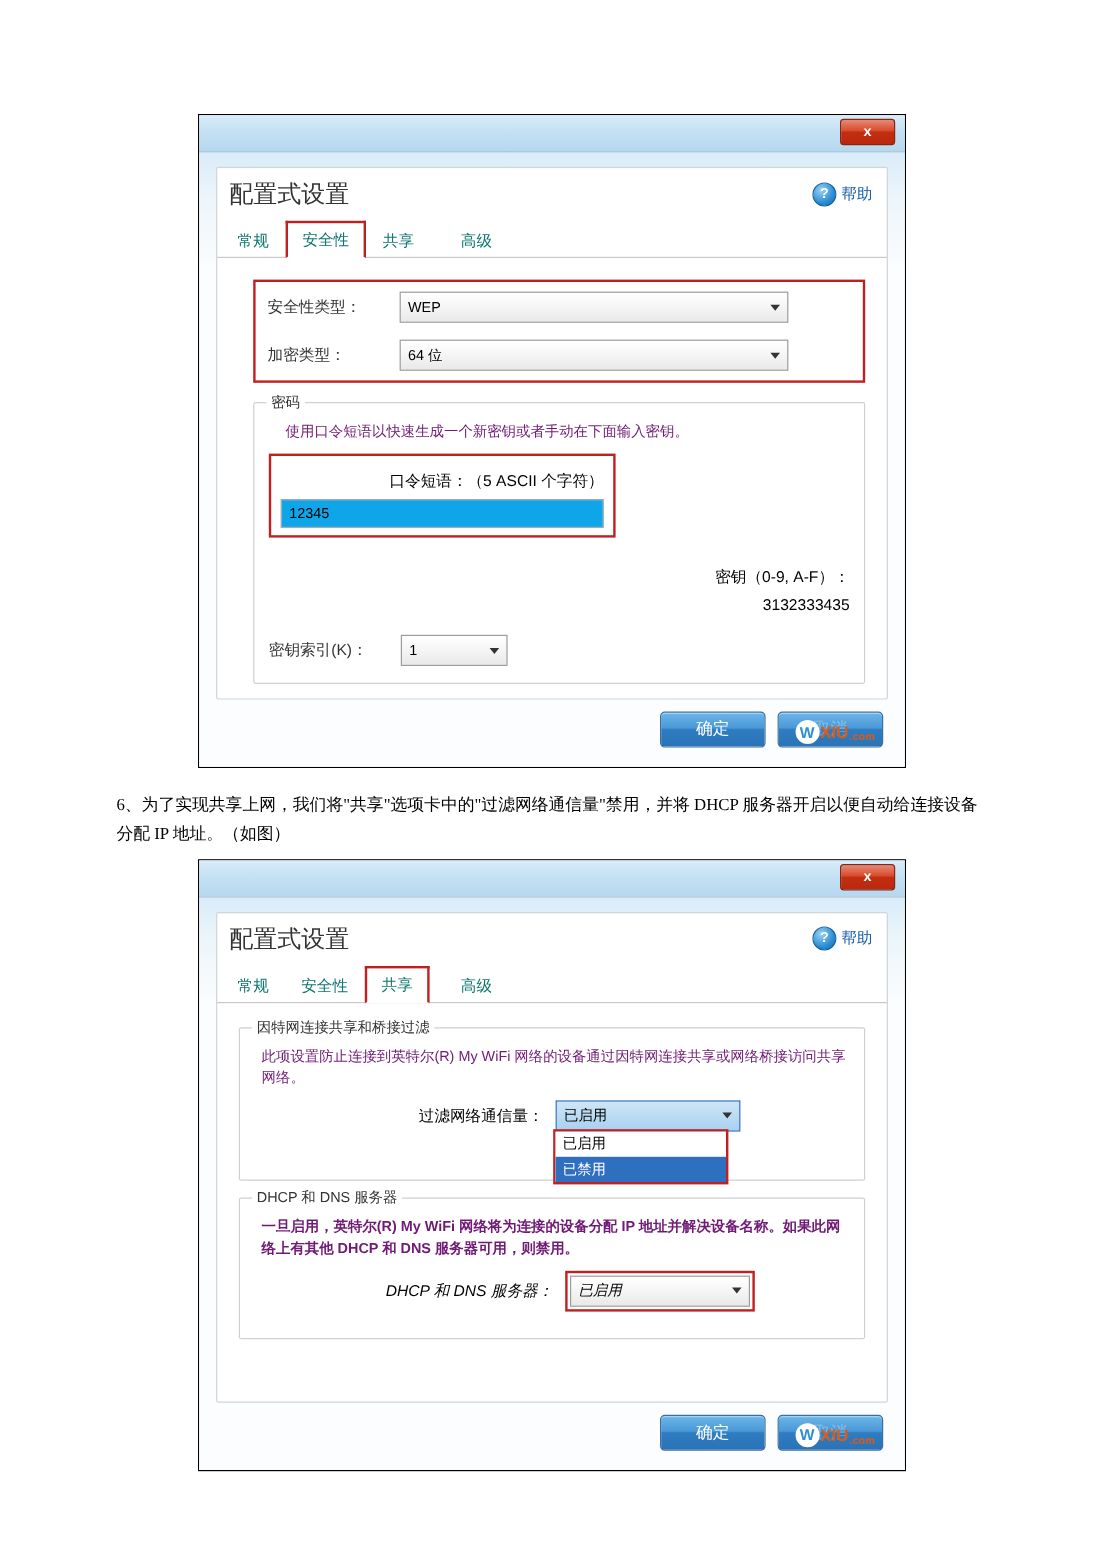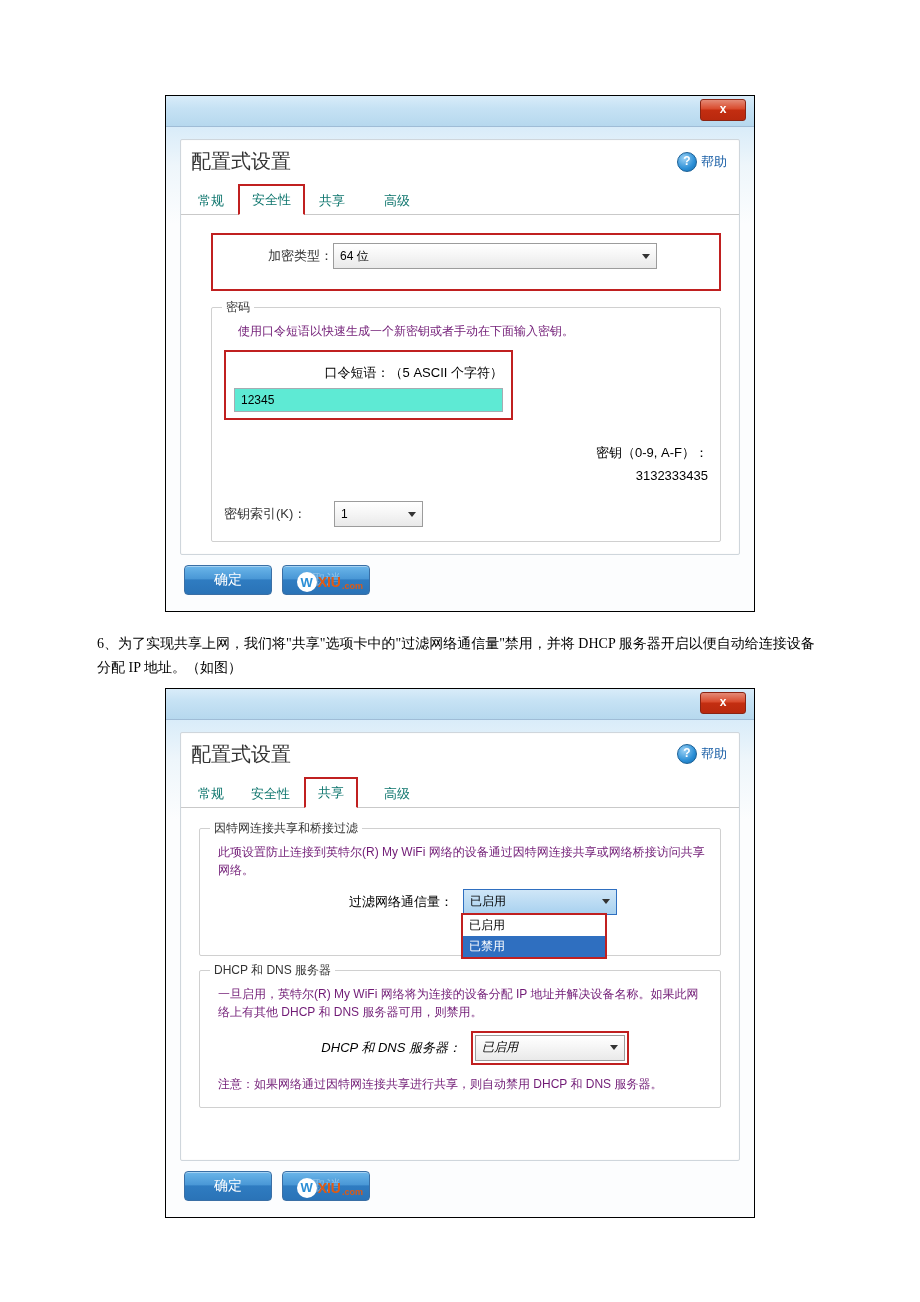--- a/index.html
+++ b/index.html
@@ -200,24 +200,25 @@
   .sub-row {
     margin: 6px 0;
     text-align: right;
   }
   .text-input {
     width: 255px;
     height: 22px;
     border: 1px solid #a5acb2;
     padding: 0 6px;
     font-size: 12px;
-    background: #5eead4;
+    background: #0ea5e9;
   }
   .button-row {
     display: flex;
+    justify-content: flex-end;
     gap: 10px;
     padding: 10px 4px 2px 4px;
     position: relative;
   }
   .win-button {
     min-width: 86px;
     height: 28px;
     border-radius: 4px;
     border: 1px solid #3a6fa5;
     background: linear-gradient(to bottom, #6bb6ea 0%, #4a98d6 45%, #2f7cc1 50%, #2a73b7 100%);
@@ -278,21 +279,28 @@
 
         <div class="tabs-row">
           <div class="tab tab-plain">常规</div>
           <div class="tab active-outline">安全性</div>
           <div class="tab tab-plain">共享</div>
           <div class="tab tab-plain" style="margin-left:12px;">高级</div>
         </div>
 
         <div class="content-area">
           <div class="red-box" style="padding:8px 10px; margin-bottom:16px;">
-            <div class="form-row" style="margin-bottom:12px;text-align:right;">
+            <div class="form-row">
+              <div class="form-label">安全性类型：</div>
+              <div class="win-select">
+                <span>WEP</span>
+                <span class="arrow"></span>
+              </div>
+            </div>
+            <div class="form-row" style="margin-bottom:0;">
               <div class="form-label">加密类型：</div>
               <div class="win-select">
                 <span>64 位</span>
                 <span class="arrow"></span>
               </div>
             </div>
           </div>
 
           <div class="fieldset">
             <div class="fieldset-legend">密码</div>
@@ -373,33 +381,32 @@
                     <div class="select-option highlighted">已禁用</div>
                   </div>
                 </div>
               </div>
             </div>
             <div style="height:28px;"></div>
           </div>
 
           <div class="fieldset" style="margin-top:14px;">
             <div class="fieldset-legend">DHCP 和 DNS 服务器</div>
-            <div class="desc-text" style="margin-left:6px;">一旦启用，英特尔(R) My WiFi 网络将为连接的设备分配 IP 地址并解决设备名称。如果此网络上有其他 DHCP 和 DNS 服务器可用，则禁用。</div>
+            <div class="desc-text" style="margin-left:6px;font-weight:bold;">一旦启用，英特尔(R) My WiFi 网络将为连接的设备分配 IP 地址并解决设备名称。如果此网络上有其他 DHCP 和 DNS 服务器可用，则禁用。</div>
 
             <div class="form-row" style="justify-content:center; margin-bottom:10px;font-style:italic;">
               <div style="width:170px; text-align:right; padding-right:10px;">DHCP 和 DNS 服务器：</div>
               <div class="red-box" style="padding:2px;">
                 <div class="win-select" style="width:136px;">
                   <span>已启用</span>
                   <span class="arrow"></span>
                 </div>
               </div>
             </div>
 
-            <div class="desc-text" style="margin-left:6px; margin-bottom:2px;">注意：如果网络通过因特网连接共享进行共享，则自动禁用 DHCP 和 DNS 服务器。</div>
           </div>
 
           <div style="height:40px;"></div>
         </div>
       </div>
 
       <div class="button-row">
         <div class="win-button">确定</div>
         <div class="win-button ghost" style="position:relative;">
           <span style="opacity:0.3;">取消</span>

